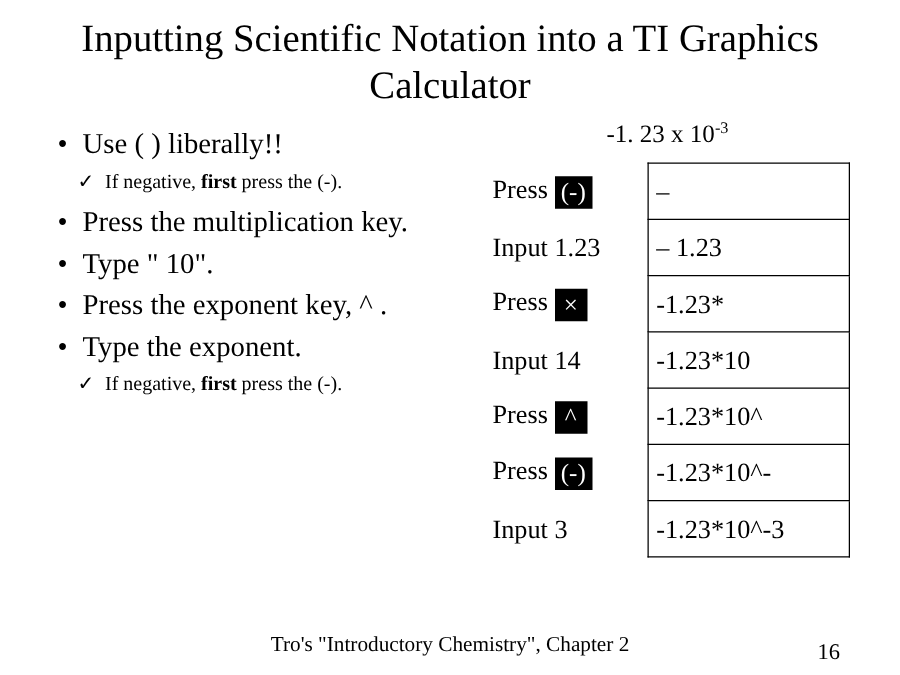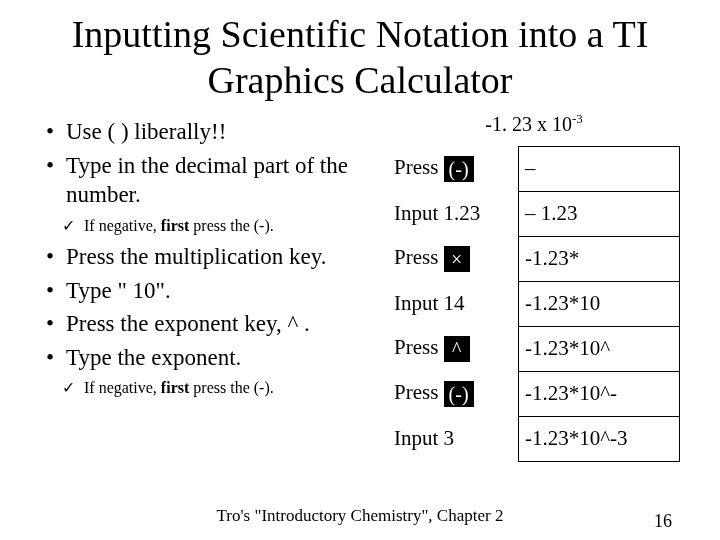--- a/index.html
+++ b/index.html
@@ -13,21 +13,21 @@
     position: relative;
     overflow: hidden;
   }
   .slide {
     padding: 12px 40px 0 40px;
     box-sizing: border-box;
     height: 100%;
     position: relative;
   }
   .title {
-    font-size: 38px;
+    font-size: 31px;
     text-align: center;
     margin: 0 0 8px 0;
     line-height: 1.2;
     font-weight: normal;
   }
   .content-row {
     display: flex;
     gap: 8px;
   }
   .left-col {
@@ -130,21 +130,20 @@
 <body>
 
 <div class="slide">
   <h1 class="title">Inputting Scientific Notation into a TI Graphics Calculator</h1>
 
   <div class="content-row">
 
     <div class="left-col">
       <ul class="bullets">
         <li>Use ( ) liberally!!</li>
-        <li>Type in the decimal part of the number.</li>
       </ul>
       <ul class="sub">
         <li><span>If negative, </span><b>first</b><span> press the (-).</span></li>
       </ul>
       <ul class="bullets">
         <li>Press the multiplication key.</li>
         <li>Type " 10".</li>
         <li>Press the exponent key, ^ .</li>
         <li>Type the exponent.</li>
       </ul>

